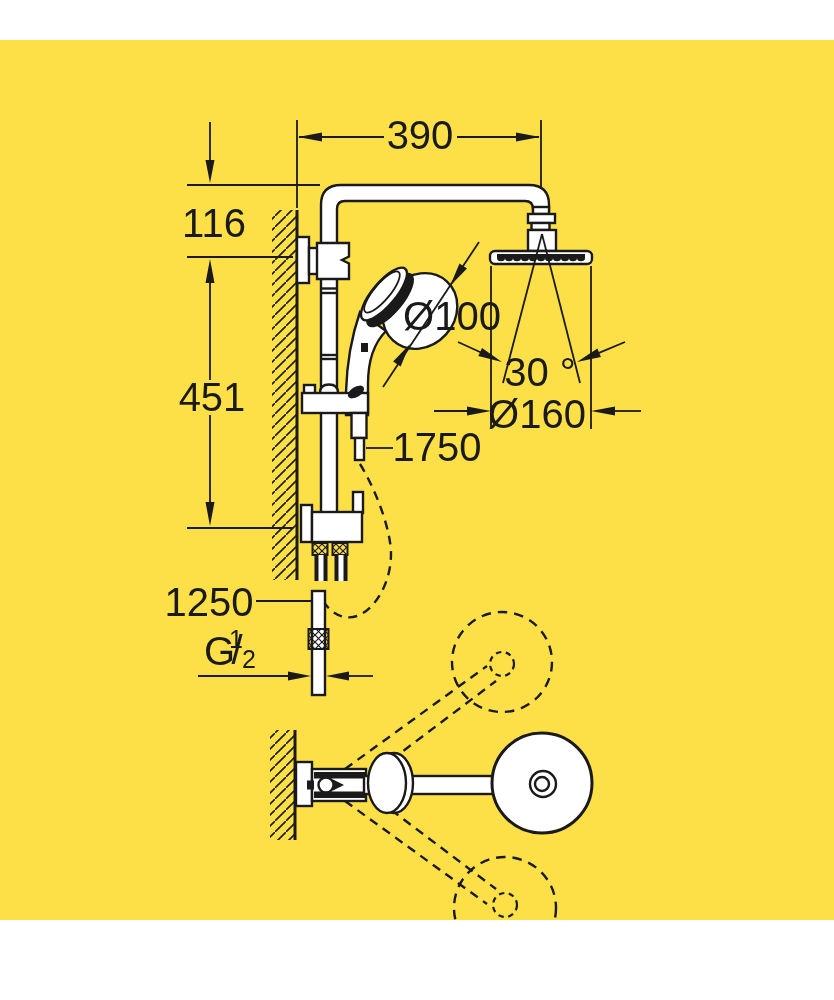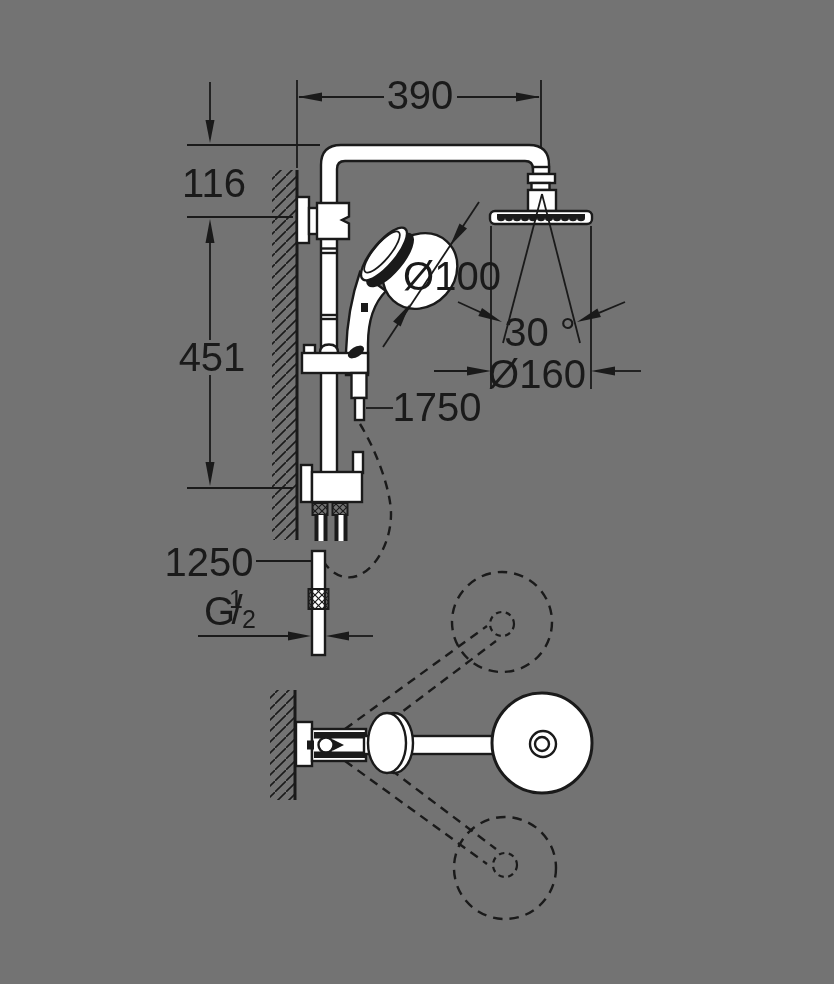--- a/index.html
+++ b/index.html
@@ -1,17 +1,17 @@
 <!DOCTYPE html>
 <html><head>
 <meta charset="utf-8">
 <style>
   html,body{margin:0;padding:0;background:#ffffff;}
-  .stage{position:relative;width:834px;height:984px;background:#737373;overflow:hidden;
-         font-family:"Liberation Sans", sans-serif;}
+  .stage{position:relative;width:834px;height:880px;background:#fde047;overflow:hidden;
+         font-family:"Liberation Sans", sans-serif;margin-top:40px;}
   svg{display:block;}
   .objf{fill:#ffffff;stroke:#1a1a1a;stroke-width:2.4;}
   .objf3{fill:#ffffff;stroke:#1a1a1a;stroke-width:3;}
   .obj{fill:none;stroke:#1a1a1a;stroke-width:2.4;}
   .thin{fill:none;stroke:#1a1a1a;stroke-width:1.8;}
   .arr{fill:#1a1a1a;stroke:none;}
   .blk{fill:#1a1a1a;stroke:none;}
   .dash{fill:none;stroke:#1a1a1a;stroke-width:2.4;stroke-dasharray:9 6.5;}
   .dashc{fill:none;stroke:#1a1a1a;stroke-width:2.4;stroke-dasharray:9.5 7;}
   .dashi{fill:none;stroke:#1a1a1a;stroke-width:2.2;stroke-dasharray:5.5 4.5;}

